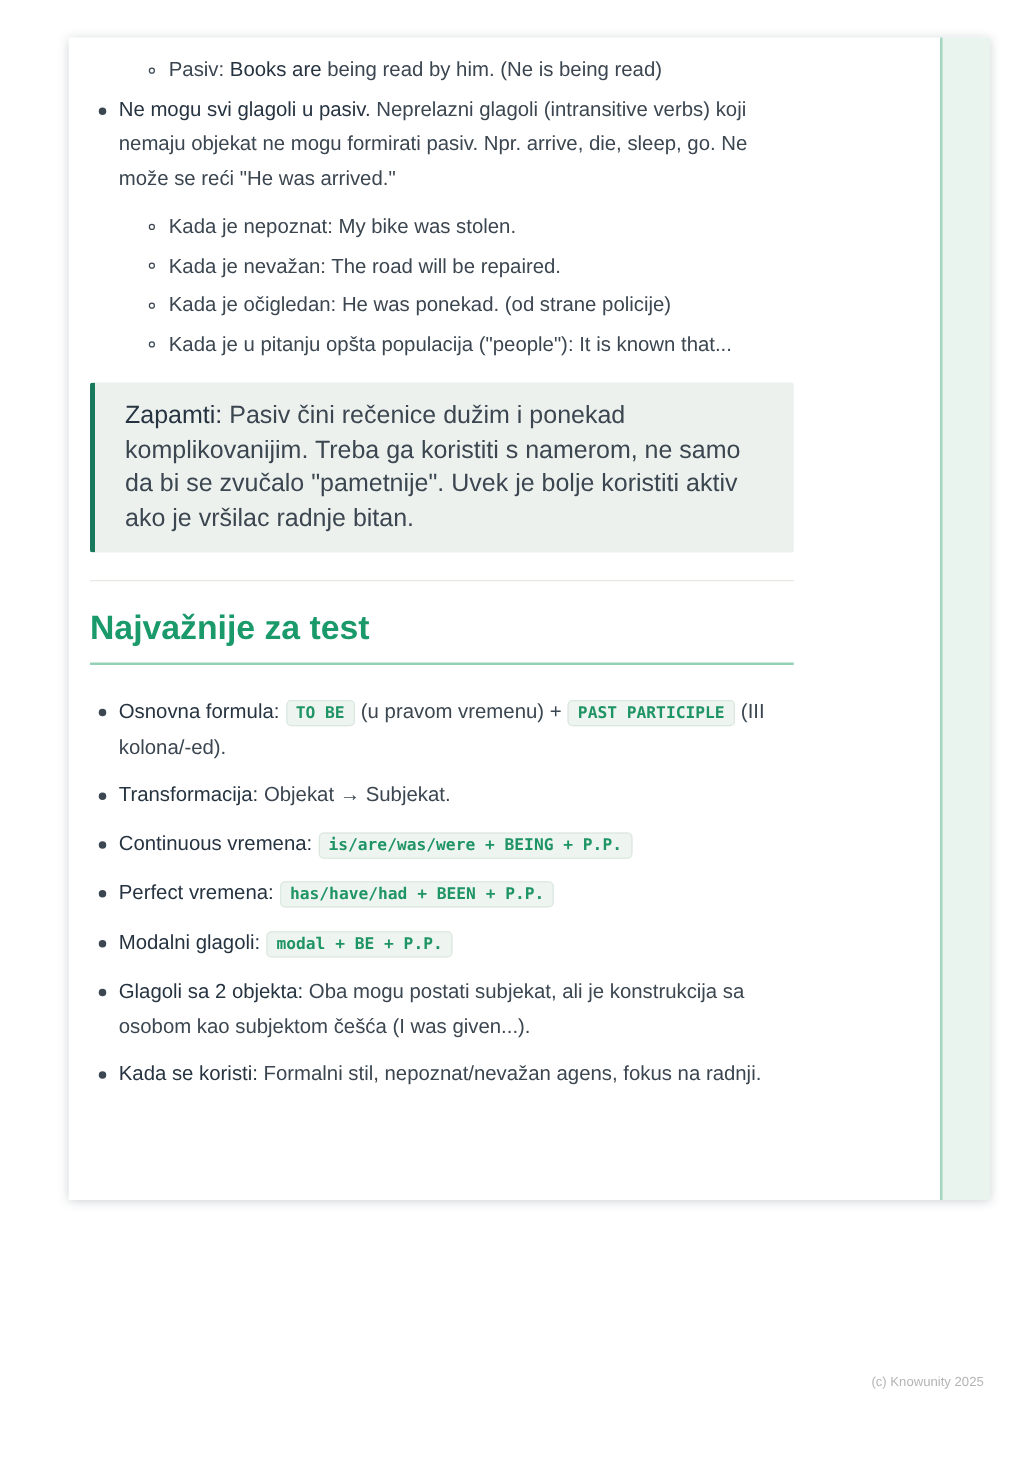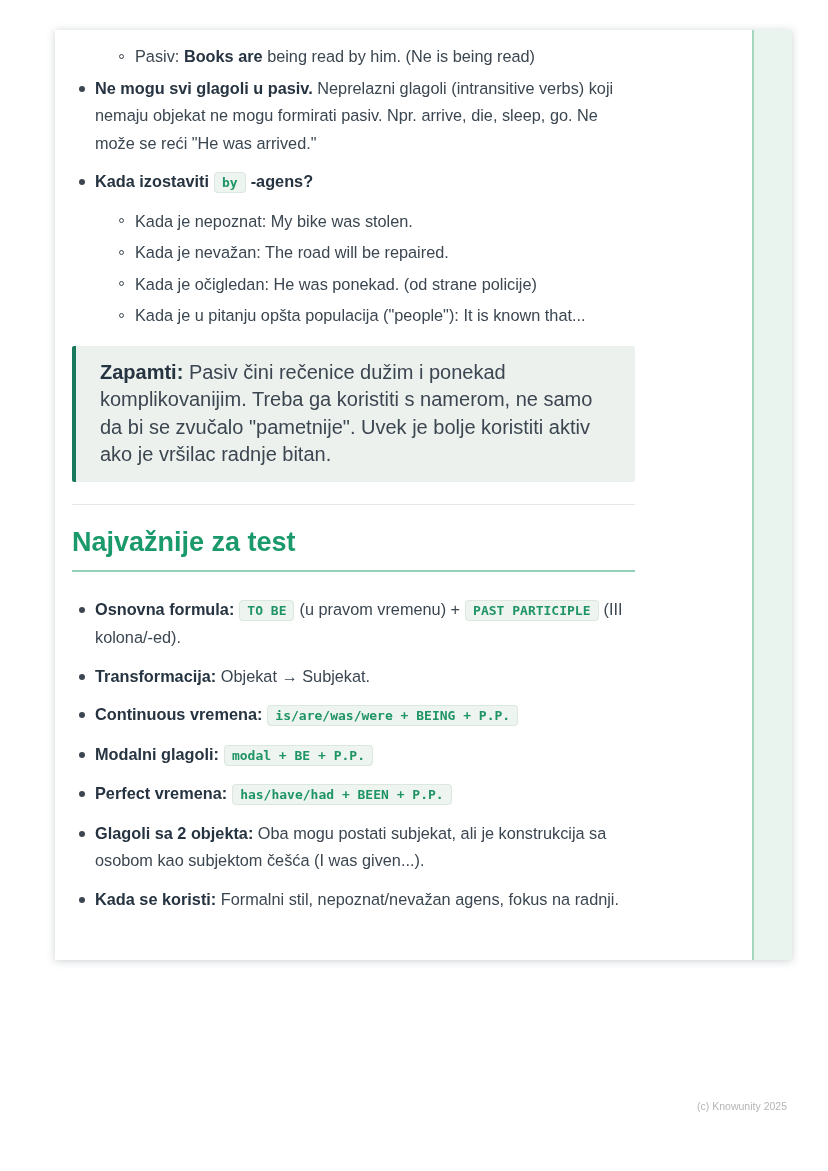--- a/index.html
+++ b/index.html
@@ -55,21 +55,21 @@
     position: absolute; left: 7px; top: 11px;
     width: 6px; height: 6px; border-radius: 50%;
     background: #3b4650;
   }
   .marker-circle {
     position: absolute; left: 7px; top: 10.5px;
     width: 5px; height: 5px; border-radius: 50%;
     border: 1.6px solid #3b4650; background: transparent;
   }
 
-  .seg-bold { font-weight: 700; color: #263340; }
+  .seg-bold { font-weight: 400; color: #263340; }
   .seg-italic { }
   .seg-chip {
     font-family: "DejaVu Sans Mono", "Liberation Mono", monospace;
     font-size: 13px;
     font-weight: 700;
     color: #1f9464;
     background: #eef4f0;
     border: 1px solid #dbe8df;
     border-radius: 4px;
     padding: 2px 7px;
@@ -124,42 +124,41 @@
 <body>
 
 <div class="canvas">
 
   <div class="page">
     <div class="content">
 
       <div class="list">
           <div class="li li-sub"><span class="marker-circle"></span><span><span class="seg-normal">Pasiv: </span><span class="seg-bold">Books are</span><span class="seg-normal"> being read by him. (Ne </span><span class="seg-italic">is being read</span><span class="seg-normal">)</span></span></div>
           <div class="li li-main"><span class="marker-dot"></span><span><span class="seg-bold">Ne mogu svi glagoli u pasiv.</span><span class="seg-normal"> Neprelazni glagoli (intransitive verbs) koji nemaju objekat ne mogu formirati pasiv. Npr. </span><span class="seg-italic">arrive, die, sleep, go</span><span class="seg-normal">. Ne može se reći </span><span class="seg-italic">"He was arrived."</span></span></div>
-          <div class="li li-main"><span class="marker-dot"></span><span><span class="seg-bold">Kada izostaviti</span><span class="seg-chip">by</span><span class="seg-bold">-agens?</span></span></div>
           <div class="li li-sub"><span class="marker-circle"></span><span><span class="seg-normal">Kada je nepoznat: </span><span class="seg-italic">My bike was stolen.</span></span></div>
           <div class="li li-sub"><span class="marker-circle"></span><span><span class="seg-normal">Kada je nevažan: </span><span class="seg-italic">The road will be repaired.</span></span></div>
           <div class="li li-sub"><span class="marker-circle"></span><span><span class="seg-normal">Kada je očigledan: </span><span class="seg-italic">He was ponekad.</span><span class="seg-normal"> (od strane policije)</span></span></div>
           <div class="li li-sub"><span class="marker-circle"></span><span><span class="seg-normal">Kada je u pitanju opšta populacija ("people"): </span><span class="seg-italic">It is known that...</span></span></div>
         </div>
 
       <div class="callout">
         <p class="callout-text"><span class="seg-bold">Zapamti:</span><span class="seg-normal"> Pasiv čini rečenice dužim i ponekad komplikovanijim. Treba ga koristiti s namerom, ne samo da bi se zvučalo "pametnije". Uvek je bolje koristiti aktiv ako je vršilac radnje bitan.</span></p>
       </div>
 
       <hr class="divider">
 
       <h2 class="h2">Najvažnije za test</h2>
       <div class="h2-underline"></div>
 
       <div class="list">
           <div class="li li-main"><span class="marker-dot"></span><span><span class="seg-bold">Osnovna formula:</span><span class="seg-chip">TO BE</span><span class="seg-normal">(u pravom vremenu) +</span><span class="seg-chip">PAST PARTICIPLE</span><span class="seg-normal">(III kolona/-ed).</span></span></div>
           <div class="li li-main"><span class="marker-dot"></span><span><span class="seg-bold">Transformacija:</span><span class="seg-normal"> Objekat → Subjekat.</span></span></div>
           <div class="li li-main"><span class="marker-dot"></span><span><span class="seg-bold">Continuous vremena:</span><span class="seg-chip">is/are/was/were + BEING + P.P.</span></span></div>
+          <div class="li li-main"><span class="marker-dot"></span><span><span class="seg-bold">Perfect vremena:</span><span class="seg-chip">has/have/had + BEEN + P.P.</span></span></div>
           <div class="li li-main"><span class="marker-dot"></span><span><span class="seg-bold">Modalni glagoli:</span><span class="seg-chip">modal + BE + P.P.</span></span></div>
-          <div class="li li-main"><span class="marker-dot"></span><span><span class="seg-bold">Perfect vremena:</span><span class="seg-chip">has/have/had + BEEN + P.P.</span></span></div>
           <div class="li li-main"><span class="marker-dot"></span><span><span class="seg-bold">Glagoli sa 2 objekta:</span><span class="seg-normal"> Oba mogu postati subjekat, ali je konstrukcija sa osobom kao subjektom češća (</span><span class="seg-italic">I was given...</span><span class="seg-normal">).</span></span></div>
           <div class="li li-main"><span class="marker-dot"></span><span><span class="seg-bold">Kada se koristi:</span><span class="seg-normal"> Formalni stil, nepoznat/nevažan agens, fokus na radnji.</span></span></div>
         </div>
 
     </div>
 
     <div class="side-strip"></div>
   </div>
 
   <div class="footer">(c) Knowunity 2025</div>

